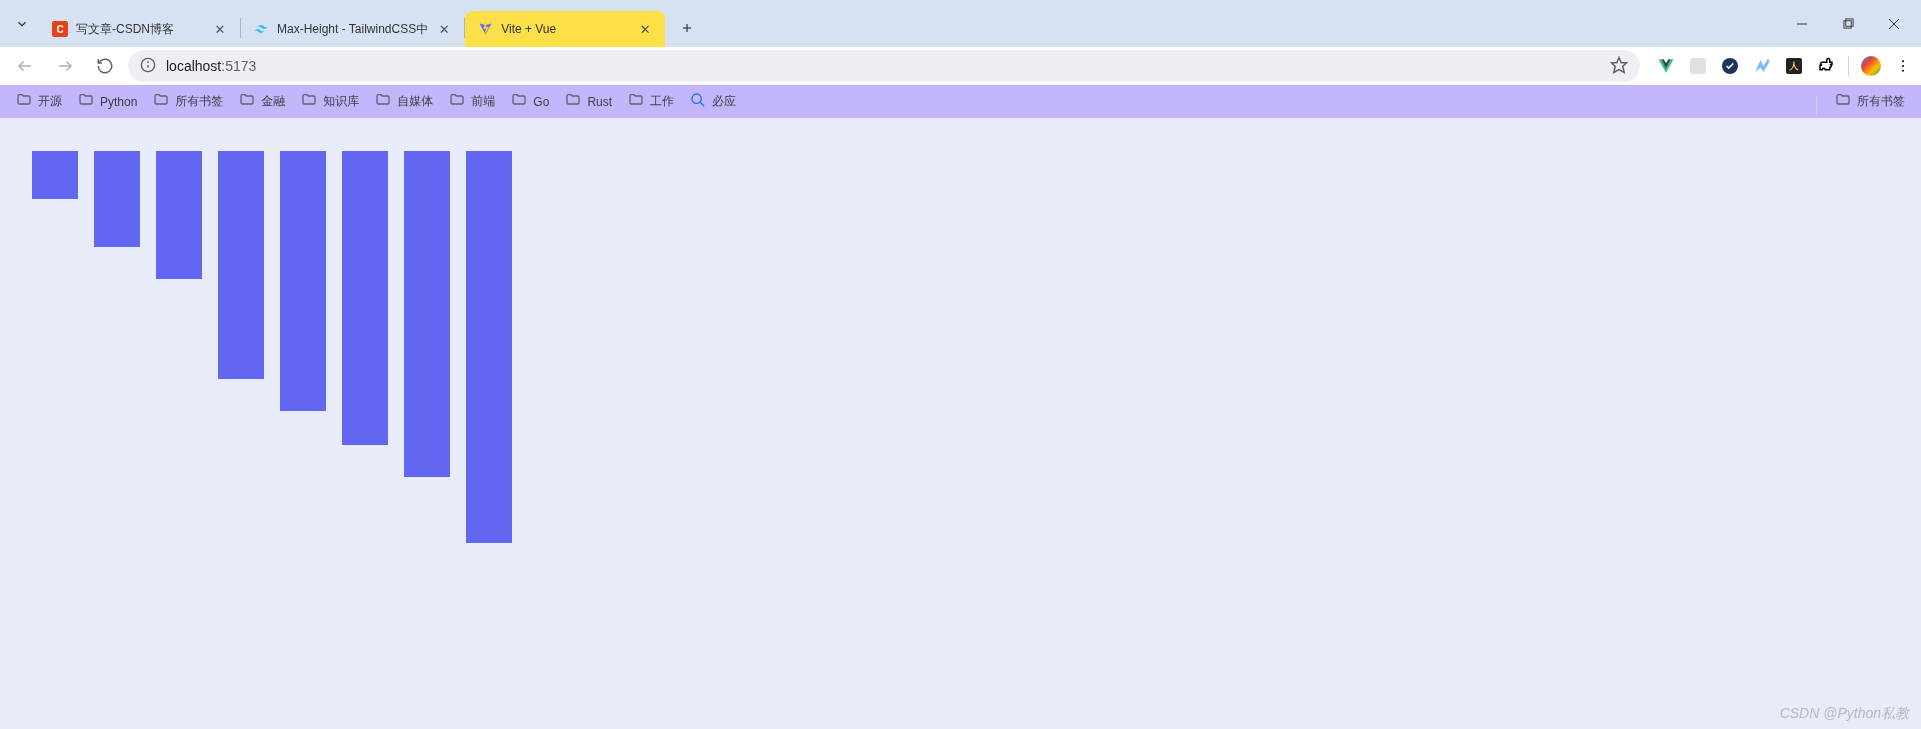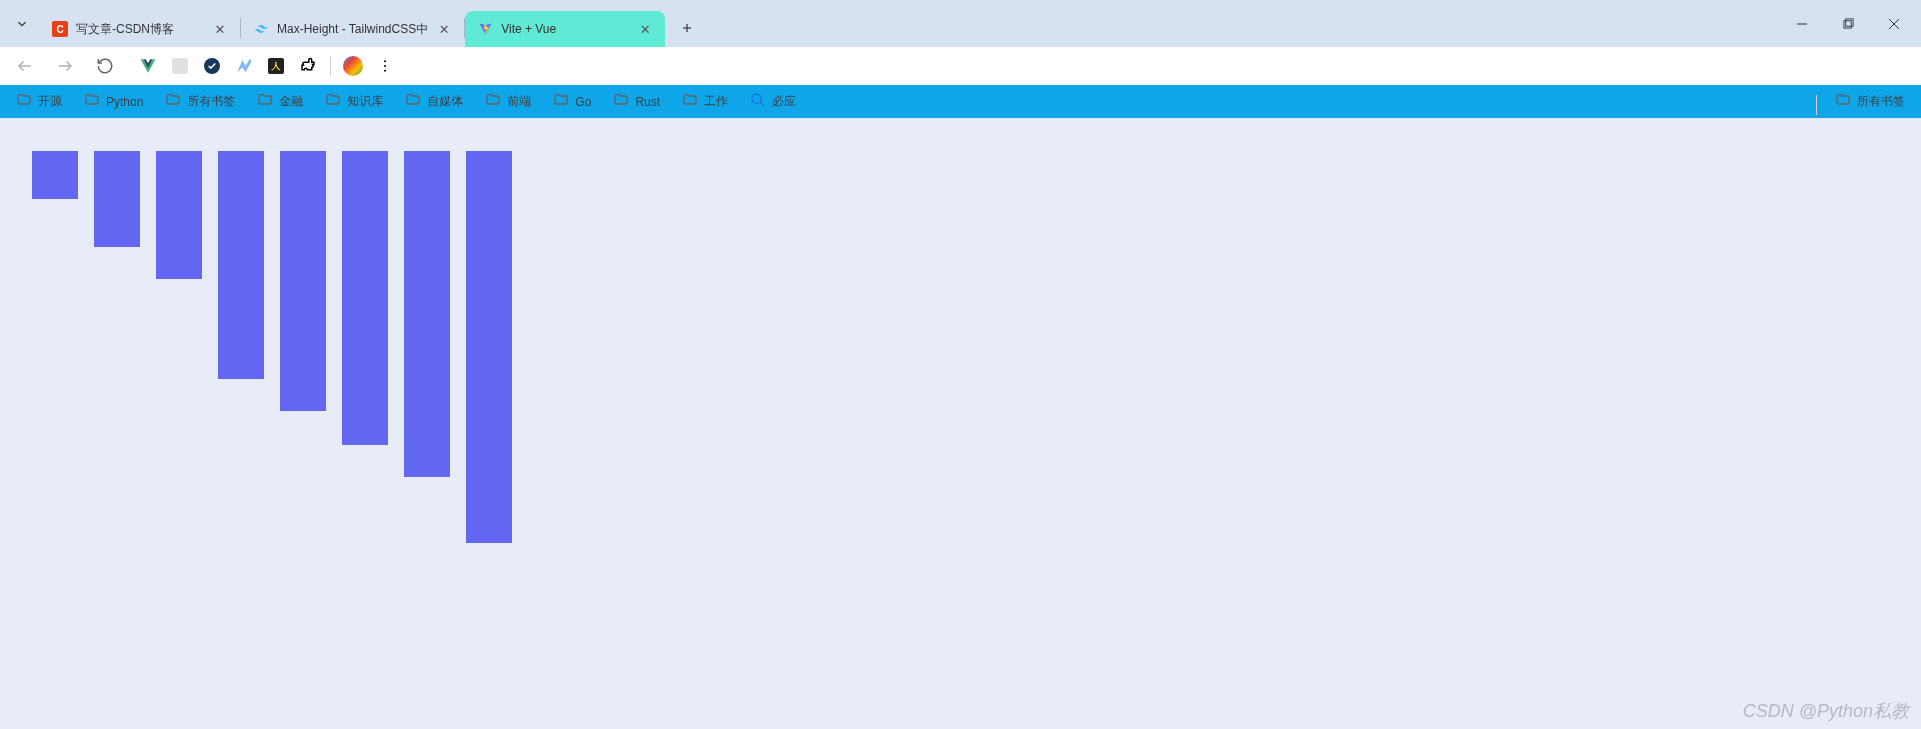--- a/index.html
+++ b/index.html
@@ -43,21 +43,21 @@
       padding: 0 12px;
       gap: 8px;
       border-radius: 8px 8px 0 0;
       font-size: 12px;
       color: #333;
       max-width: 240px;
       min-width: 200px;
       position: relative;
     }
     .tab.active {
-      background: #5eead4;
+      background: #fde047;
       align-items: center;
     }
     .tab-icon {
       width: 16px;
       height: 16px;
       flex-shrink: 0;
       display: flex;
       align-items: center;
       justify-content: center;
     }
@@ -152,26 +152,26 @@
       align-items:center;
       justify-content:center;
     }
     .toolbar-sep {
       width:1px;
       height:20px;
       background:#d0d0d0;
     }
     .bookmarks-bar {
       height: 34px;
-      background: #0ea5e9;
+      background: #c4b5fd;
       border-bottom: 1px solid #e6e8eb;
       display: flex;
       align-items: center;
       padding: 0 12px;
-      gap: 14px;
+      gap: 8px;
       font-size: 12px;
       color: #3c4043;
     }
     .bookmark-item {
       display: flex;
       align-items: center;
       gap: 6px;
       padding: 4px 4px;
     }
     .bookmarks-right {
@@ -196,21 +196,21 @@
     }
     .bar {
       width: 46px;
       background: #6366f1;
     }
     .watermark {
       position: absolute;
       right: 12px;
       bottom: 6px;
       color: #b5b9c2;
-      font-size: 18px;
+      font-size: 14px;
       font-style: italic;
     }
   </style>
 </head>
 <body>
 
 <div class="window-chrome">
   <div class="tabs-dropdown">
     <svg width="14" height="14" viewBox="0 0 24 24" fill="none" stroke="currentColor" stroke-width="2">
       <polyline points="6 9 12 15 18 9"></polyline>
@@ -284,20 +284,39 @@
     <svg width="18" height="18" viewBox="0 0 24 24" fill="none" stroke="currentColor" stroke-width="2">
         <line x1="4" y1="12" x2="20" y2="12"></line>
         <polyline points="14 6 20 12 14 18"></polyline>
       </svg>
   </div>
   <div class="nav-btn">
     <svg width="18" height="18" viewBox="0 0 24 24" fill="none" stroke="currentColor" stroke-width="2">
         <path d="M3 12a9 9 0 1 0 3-6.7L3 8"></path>
         <polyline points="3 3 3 8 8 8"></polyline>
       </svg>
+  </div>
+  <div class="address-bar">
+    <span style="color:#5f6368;">
+      <svg width="16" height="16" viewBox="0 0 24 24" fill="none" stroke="currentColor" stroke-width="2">
+          <circle cx="12" cy="12" r="10"></circle>
+          <line x1="12" y1="16" x2="12" y2="12"></line>
+          <circle cx="12" cy="8" r="0.5" fill="currentColor"></circle>
+        </svg>
+    </span>
+    <span>
+      <span style="color:#202124;">localhost</span><span style="color:#5f6368;">:5173</span>
+    </span>
+    <div class="address-actions" style="margin-left:auto;">
+      <span>
+        <svg width="18" height="18" viewBox="0 0 24 24" fill="none" stroke="currentColor" stroke-width="2">
+            <polygon points="12 2 15 9 22 9 17 14 19 22 12 18 5 22 7 14 2 9 9 9"></polygon>
+          </svg>
+      </span>
+    </div>
   </div>
   <div class="toolbar-icons">
     <div class="ext-icon">
       <svg width="18" height="18" viewBox="0 0 24 24">
           <path fill="#41b883" d="M2 3h4l6 10L18 3h4L12 21z"></path>
           <path fill="#35495e" d="M6 3h3l3 5 3-5h3L12 15z"></path>
         </svg>
     </div>
     <div class="ext-icon">
       <div style="width:16px;height:16px;background:#e0e0e0;border-radius:3px;"></div>

